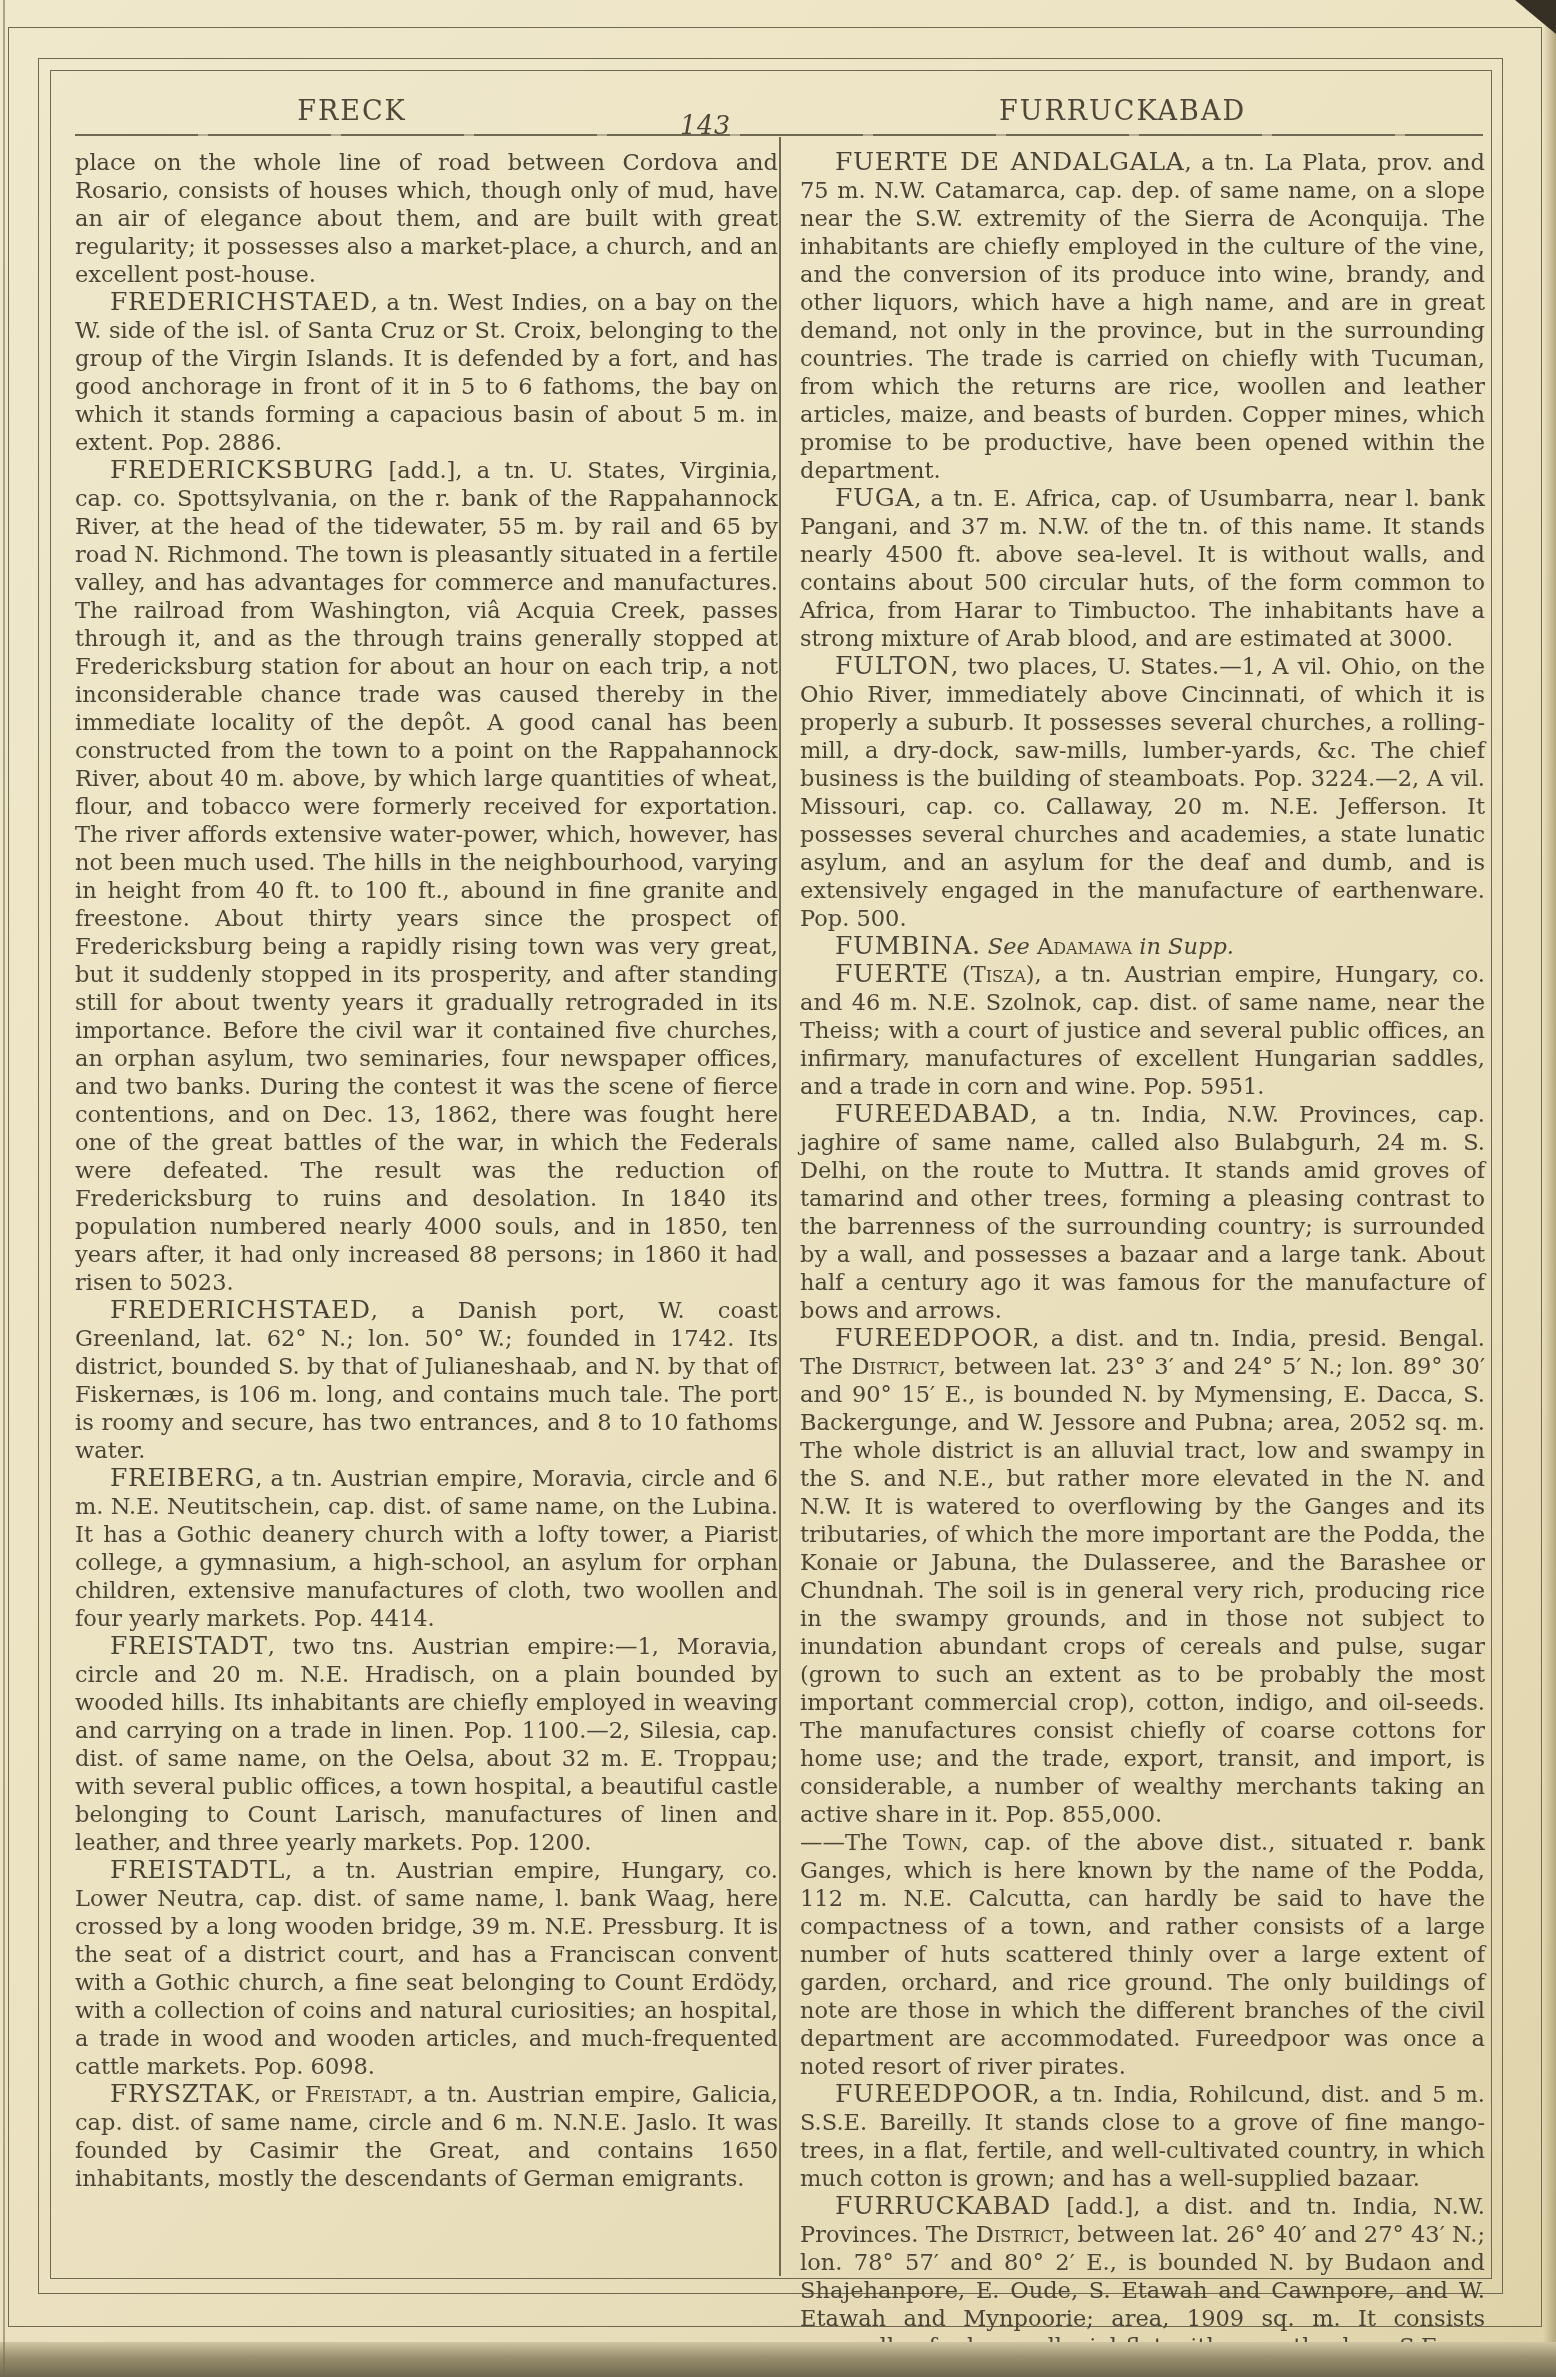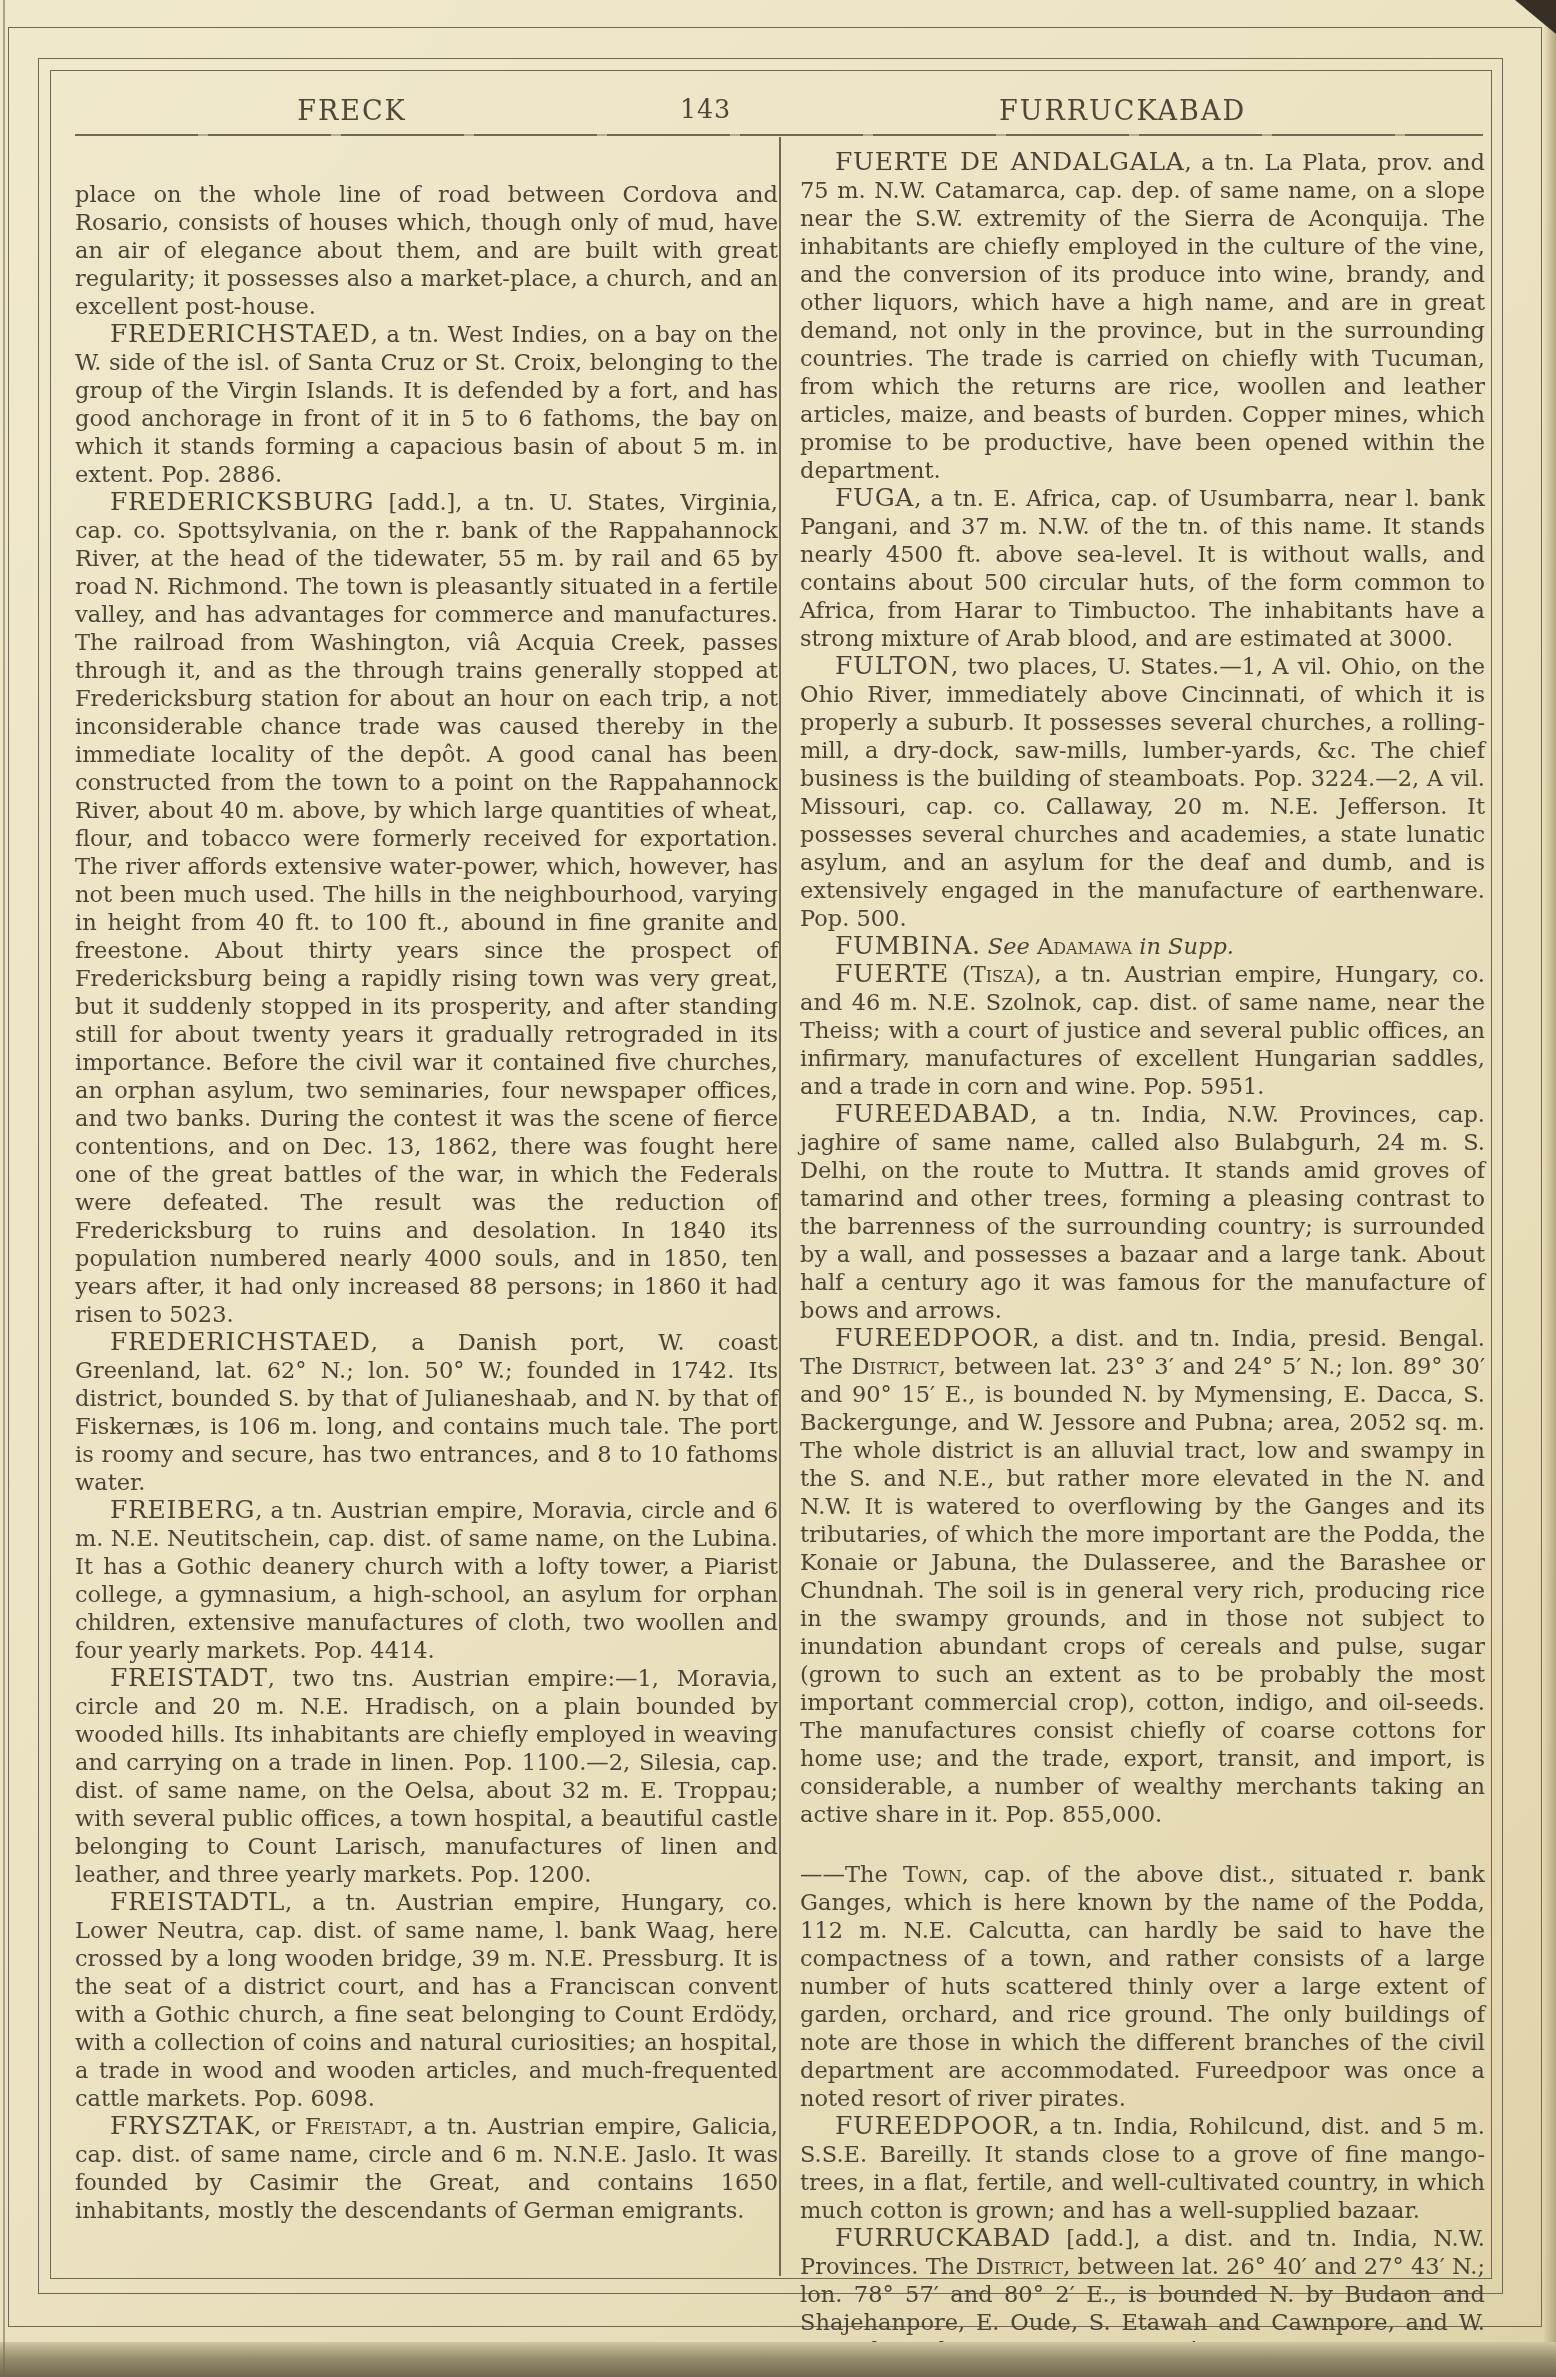--- a/index.html
+++ b/index.html
@@ -22,32 +22,32 @@
   .corner-tr { position:absolute; top:0; right:0; width:0; height:0;
     border-left:41px solid transparent; border-top:34px solid #353023; }
   
   .frame { position:absolute; box-sizing:border-box; border:1.6px solid #6f6852; }
   .frame-outer  { left:8.2px; top:27px;  width:1534px; height:2300px; border-width:1.2px; }
   .frame-middle { left:38px; top:58px;  width:1465px; height:2236px; }
   .frame-inner  { left:50px; top:70px;  width:1442px; height:2209px; border-width:1.2px; }
   
   .guide { position:absolute; color:#4f4839; letter-spacing:2px; font-size:27px; }
   .guide-left  { left:270px;  top:95px; width:164px; text-align:center; }
-  .page-num    { left:652px;  top:94px; width:107px; text-align:center; font-size:25.4px; letter-spacing:0.8px; }
+  .page-num    { left:652px;  top:110px; width:107px; text-align:center; font-size:25.4px; letter-spacing:0.8px;font-style:italic; }
   .guide-right { left:967px; top:95px; width:311px; text-align:center; }
   .header-rule { position:absolute; left:75px; top:134px; width:1408px; height:1.6px;
     background:repeating-linear-gradient(90deg,#6f6852 0 123px,rgba(111,104,82,.45) 123px 133px); }
   .divider { position:absolute; left:779px; top:137px; width:1.6px; height:2139px; background:#6f6852; }
   
   .col { position:absolute; top:148px; font-size:22.5px; line-height:28px;
     text-align:justify; color:#4a4436; }
   #col-left  { left:75px;  width:703px; }
   #col-right { left:800px; width:685px; }
   .para { margin:0; text-indent:1.55em; }
-  .para.noindent { text-indent:0;margin-top:32px; }
+  .para.noindent { text-indent:0; }
   .entry { font-size:25px; letter-spacing:0.7px; }
   .sc { font-variant:small-caps; }
   .i  { font-style:italic; }
 </style>
 </head>
 <body>
 
 <div class="paper"></div>
 
 <div class="frame frame-outer"></div>

